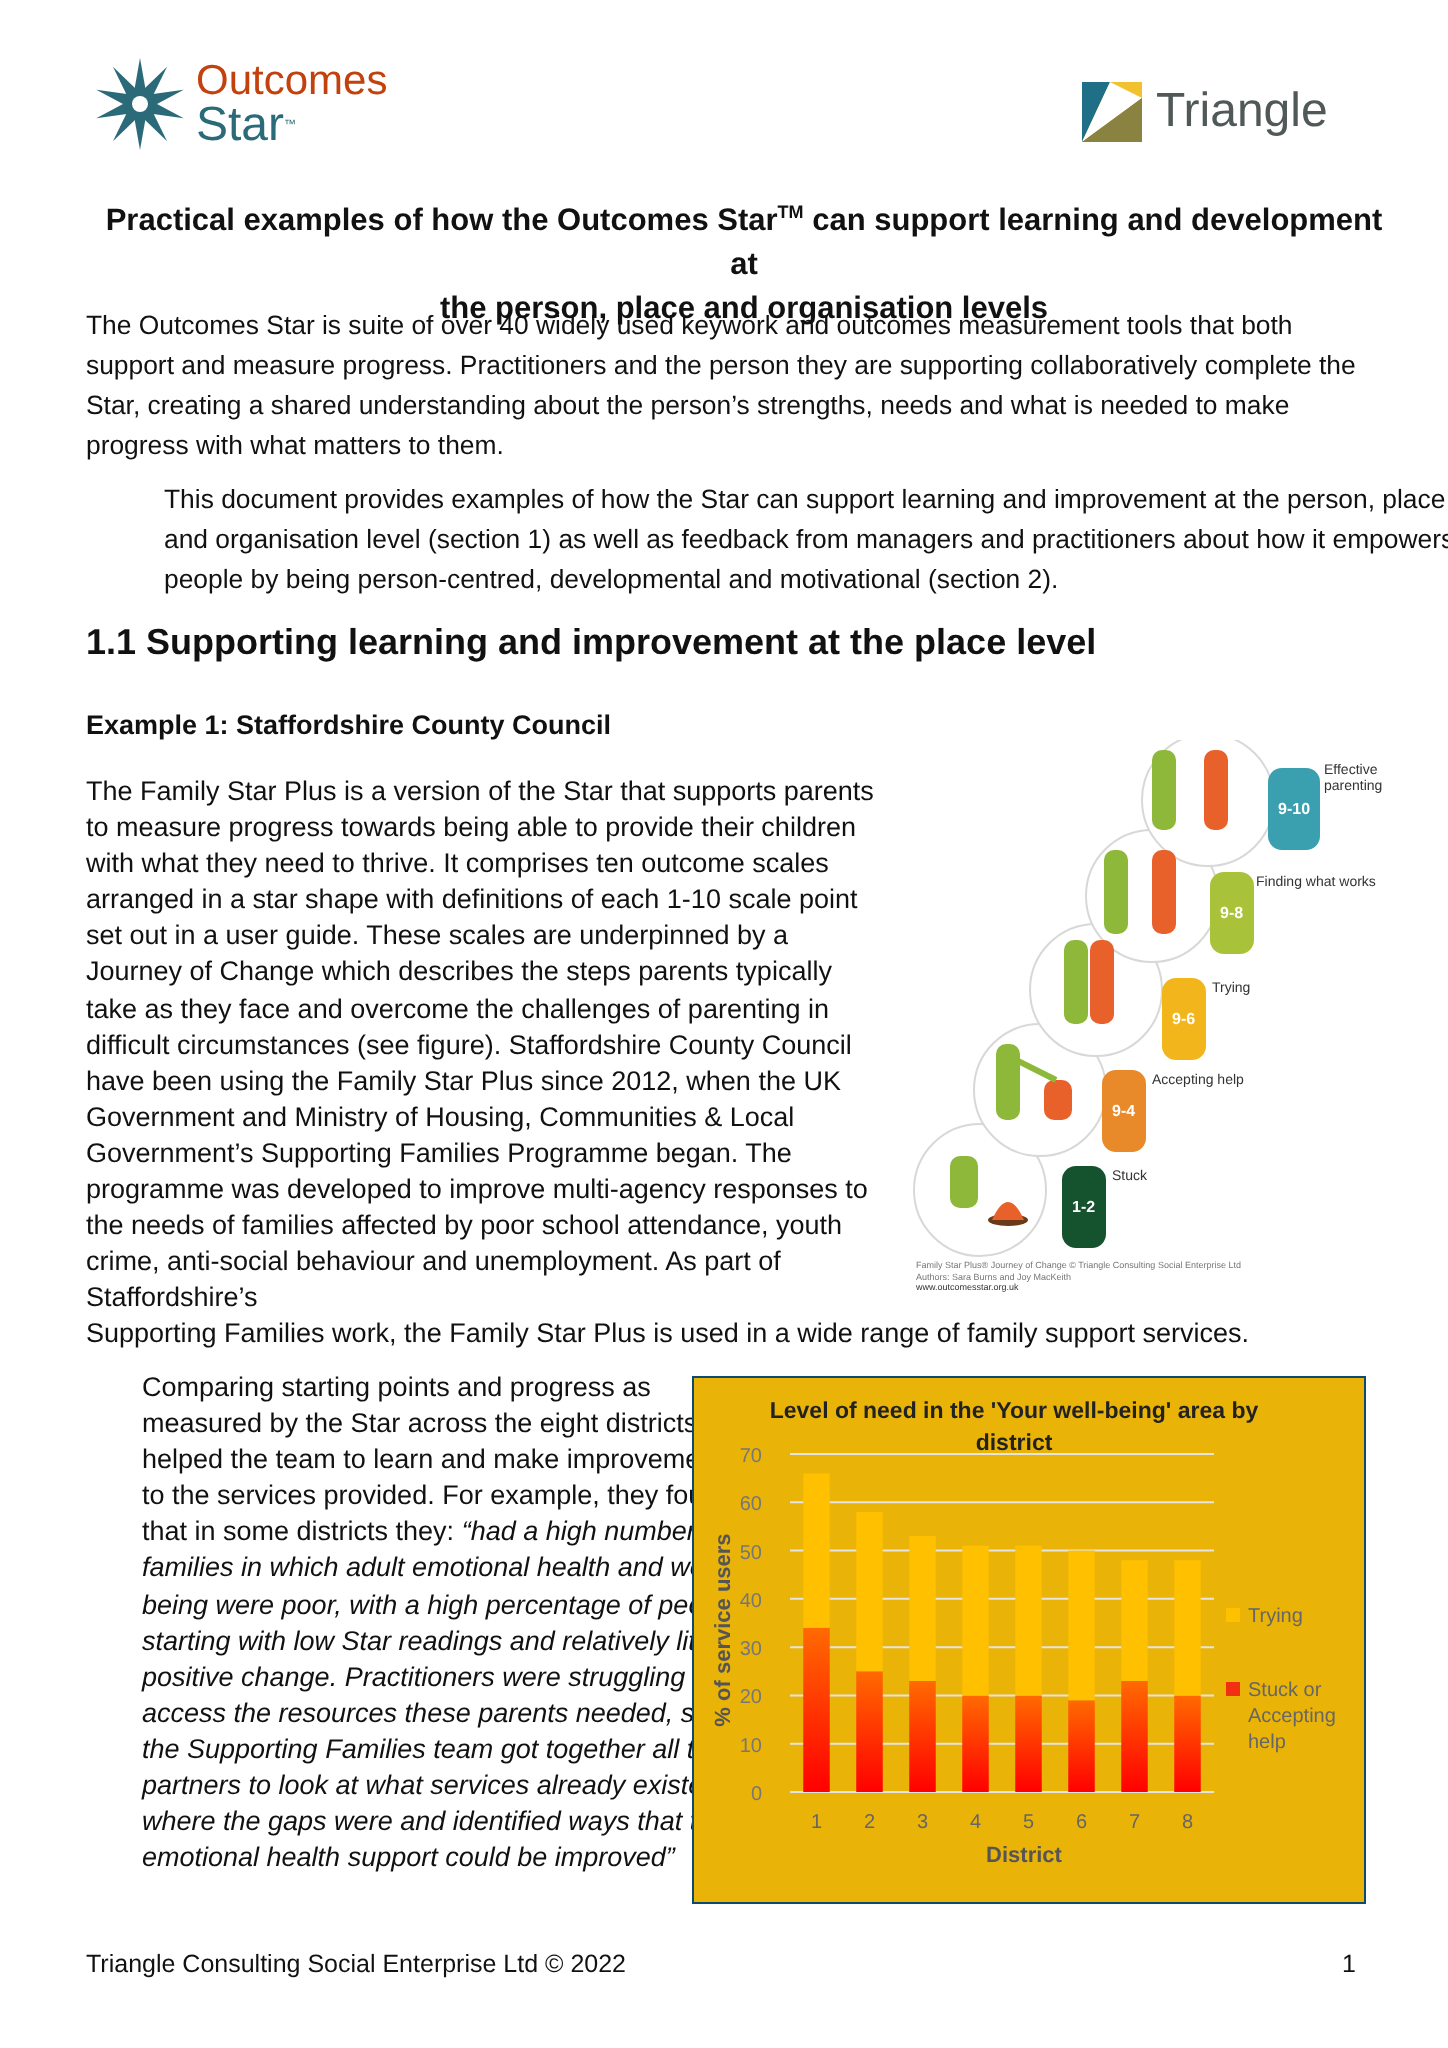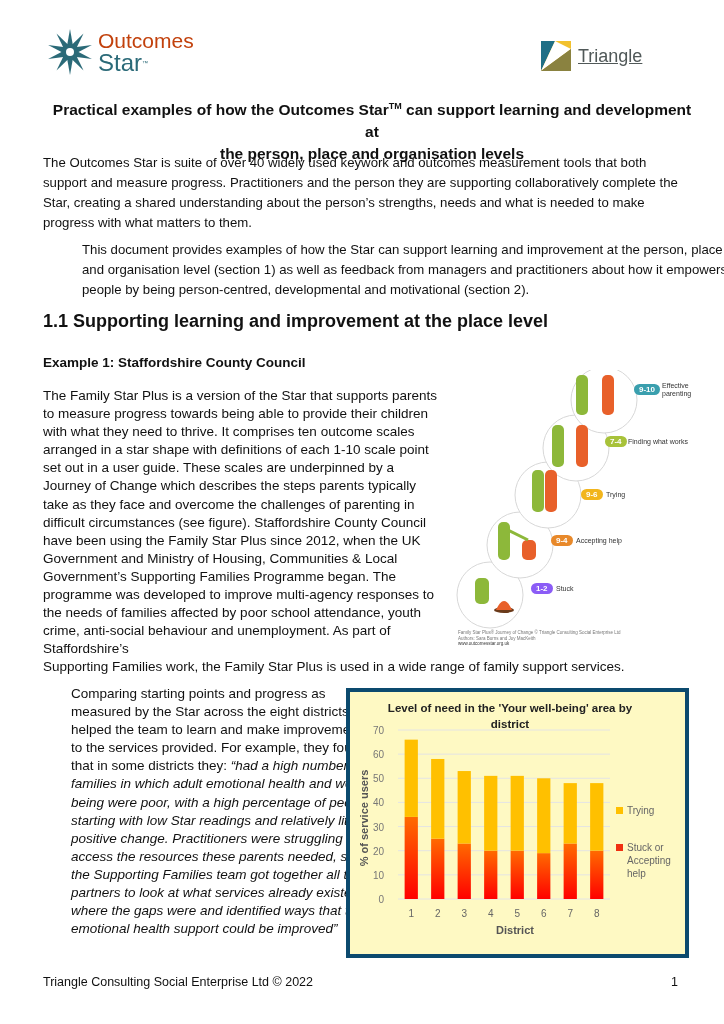--- a/index.html
+++ b/index.html
@@ -4,37 +4,37 @@
 <style>
   html, body { margin:0; padding:0; background:#fff; }
   body { width:724px; height:1024px; position:relative; overflow:hidden;
          font-family:"Liberation Sans", sans-serif; color:#111; }
   .abs { position:absolute; }
   .logo-os { left:46px; top:28px; width:160px; height:50px; }
   .logo-os .word1 { position:absolute; left:52px; top:2px; font-size:21px; color:#c2410c; line-height:22px; }
   .logo-os .word2 { position:absolute; left:52px; top:22px; font-size:24px; color:#2b6a78; line-height:26px; }
   .logo-os .tm { font-size:6px; vertical-align:top; }
   .logo-tri { left:541px; top:40px; width:140px; height:34px; }
-  .logo-tri .word { position:absolute; left:37px; top:0px; font-size:18px; color:#505858; line-height:32px;text-decoration:underline; }
+  .logo-tri .word { position:absolute; left:37px; top:0px; font-size:24px; color:#505858; line-height:32px; }
   .title { left:44px; top:95px; width:656px; text-align:center; font-weight:bold; font-size:15.5px; line-height:22px; }
   .title sup { font-size:9px; }
   .para { font-size:13.2px; line-height:20px; }
   .p1 { left:43px; top:153px; width:650px; }
   .p2 { left:43px; top:240px; width:650px;margin-left:39px; }
   .h2 { left:43px; top:311px; font-size:18px; font-weight:bold; }
   .h3 { left:43px; top:355px; font-size:13.5px; font-weight:bold; }
   .p3 { left:43px; top:387px; width:395px; font-size:13.5px; line-height:18.1px; }
   .p3tail { left:43px; top:658px; width:660px; font-size:13.5px; line-height:18.1px; }
   .p4 { left:43px; top:685px; width:300px; font-size:13.5px; line-height:18.1px;margin-left:28px; }
   .p4 i { font-style:italic; }
   .figure { left:450px; top:370px; width:250px; height:285px; }
   .fig-caption { position:absolute; left:8px; top:260px; font-size:4.5px; color:#777; line-height:5.5px; width:230px; }
-  .badge { position:absolute; font-size:8px; color:#fff; font-weight:bold; border-radius:7px; padding:1px 5px; }
+  .badge { position:absolute; font-size:8px; color:#fff; font-weight:bold; border-radius:7px; padding:16px 5px; }
   .badge-lbl { position:absolute; font-size:7px; color:#333; line-height:8px; }
-  .chart-box { left:346px; top:688px; width:335px; height:262px; border:4px solid #0c4a6e; background:#fef9c3; }
+  .chart-box { left:346px; top:688px; width:335px; height:262px; border:1px solid #0c4a6e; background:#eab308; }
   .footer-left { left:43px; top:975px; font-size:12.5px; }
   .footer-right { left:671px; top:975px; font-size:12.5px; }
 </style>
 </head>
 <body>
 
 <div class="abs logo-os">
   <svg width="48" height="48" viewBox="0 0 48 48" style="position:absolute;left:0;top:0;">
     <g fill="#2b6a78" transform="translate(24,24)">
       <polygon points="0,-23 3,-6 -3,-6"></polygon>
@@ -110,30 +110,30 @@
       <rect x="126" y="55" width="12" height="42" rx="5" fill="#e8602a"></rect>
     </g>
     <g>
       <rect x="126" y="5" width="12" height="40" rx="5" fill="#8db83a"></rect>
       <rect x="152" y="5" width="12" height="40" rx="5" fill="#e8602a"></rect>
     </g>
   </svg>
   <span class="badge" style="left:184px;top:14px;background:#3a9fae;">9-10</span>
   <span class="badge-lbl" style="left:212px;top:12px;width:38px;">Effective parenting</span>
 
-  <span class="badge" style="left:155px;top:66px;background:#a8c23a;">7-4</span>
+  <span class="badge" style="left:155px;top:66px;background:#a8c23a;">9-8</span>
   <span class="badge-lbl" style="left:178px;top:68px;">Finding what works</span>
 
   <span class="badge" style="left:131px;top:119px;background:#f2b51c;">9-6</span>
   <span class="badge-lbl" style="left:156px;top:121px;">Trying</span>
 
   <span class="badge" style="left:101px;top:165px;background:#e8892a;">9-4</span>
   <span class="badge-lbl" style="left:126px;top:167px;">Accepting help</span>
 
-  <span class="badge" style="left:81px;top:213px;background:#8b5cf6;">1-2</span>
+  <span class="badge" style="left:81px;top:213px;background:#14532d;">1-2</span>
   <span class="badge-lbl" style="left:106px;top:215px;">Stuck</span>
 
   <div class="fig-caption">
     <div>Family Star Plus® Journey of Change © Triangle Consulting Social Enterprise Ltd</div>
     <div>Authors: Sara Burns and Joy MacKeith</div>
     <div style="color:#333;">www.outcomesstar.org.uk</div>
   </div>
 </div>
 
 <div class="abs p4">

